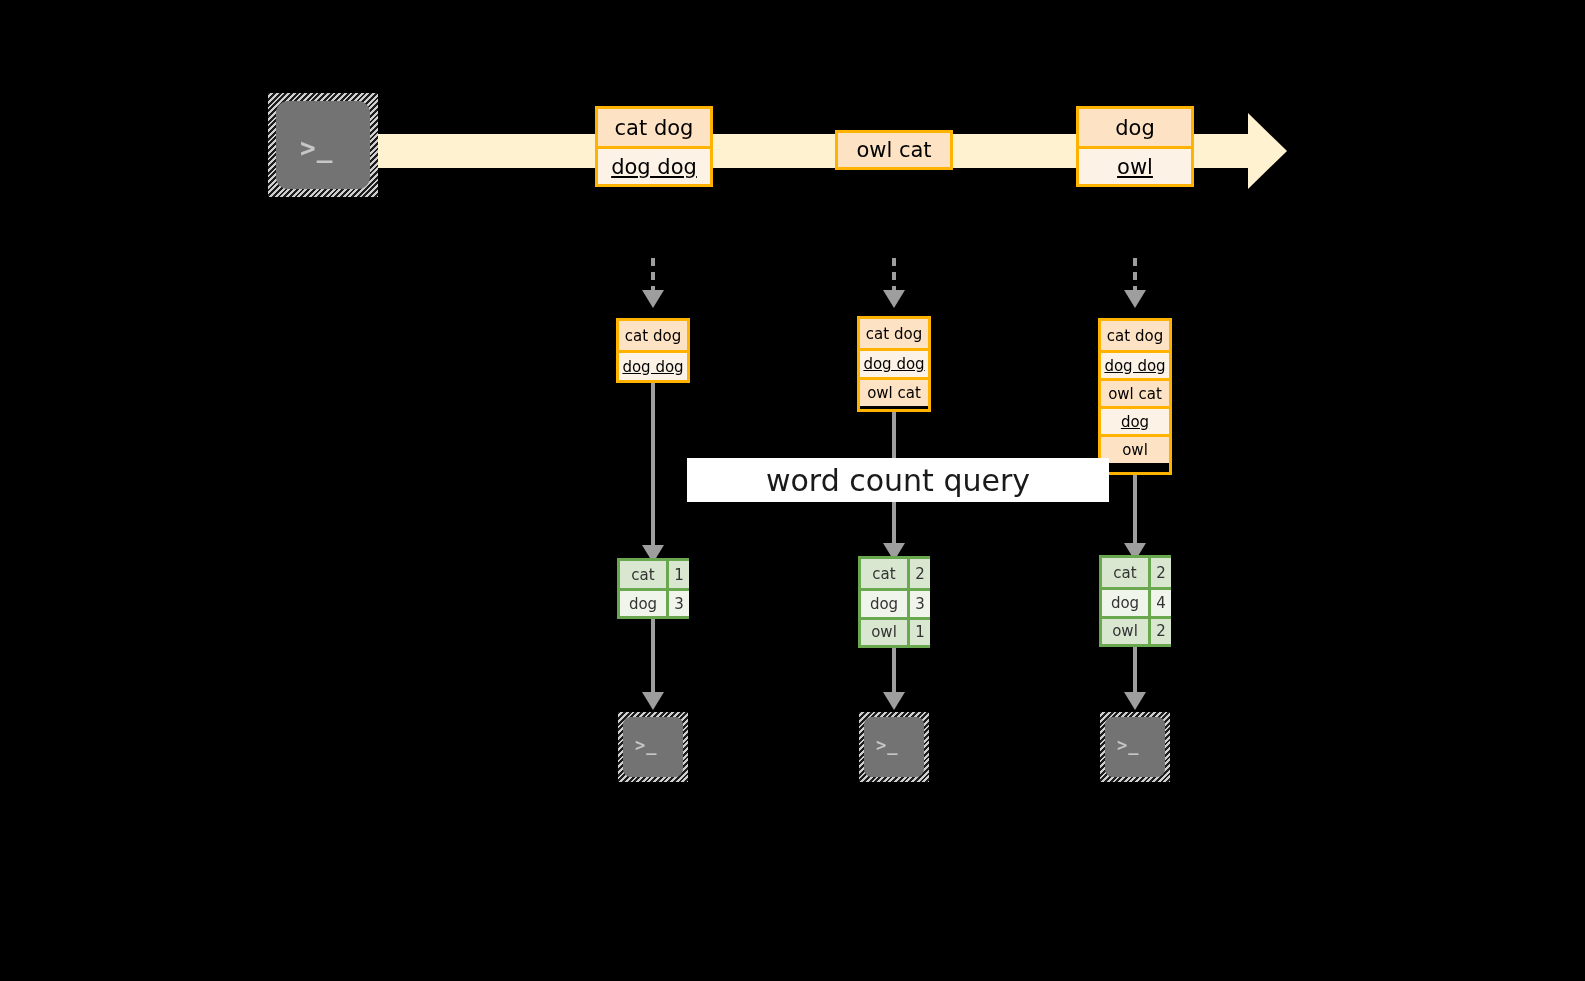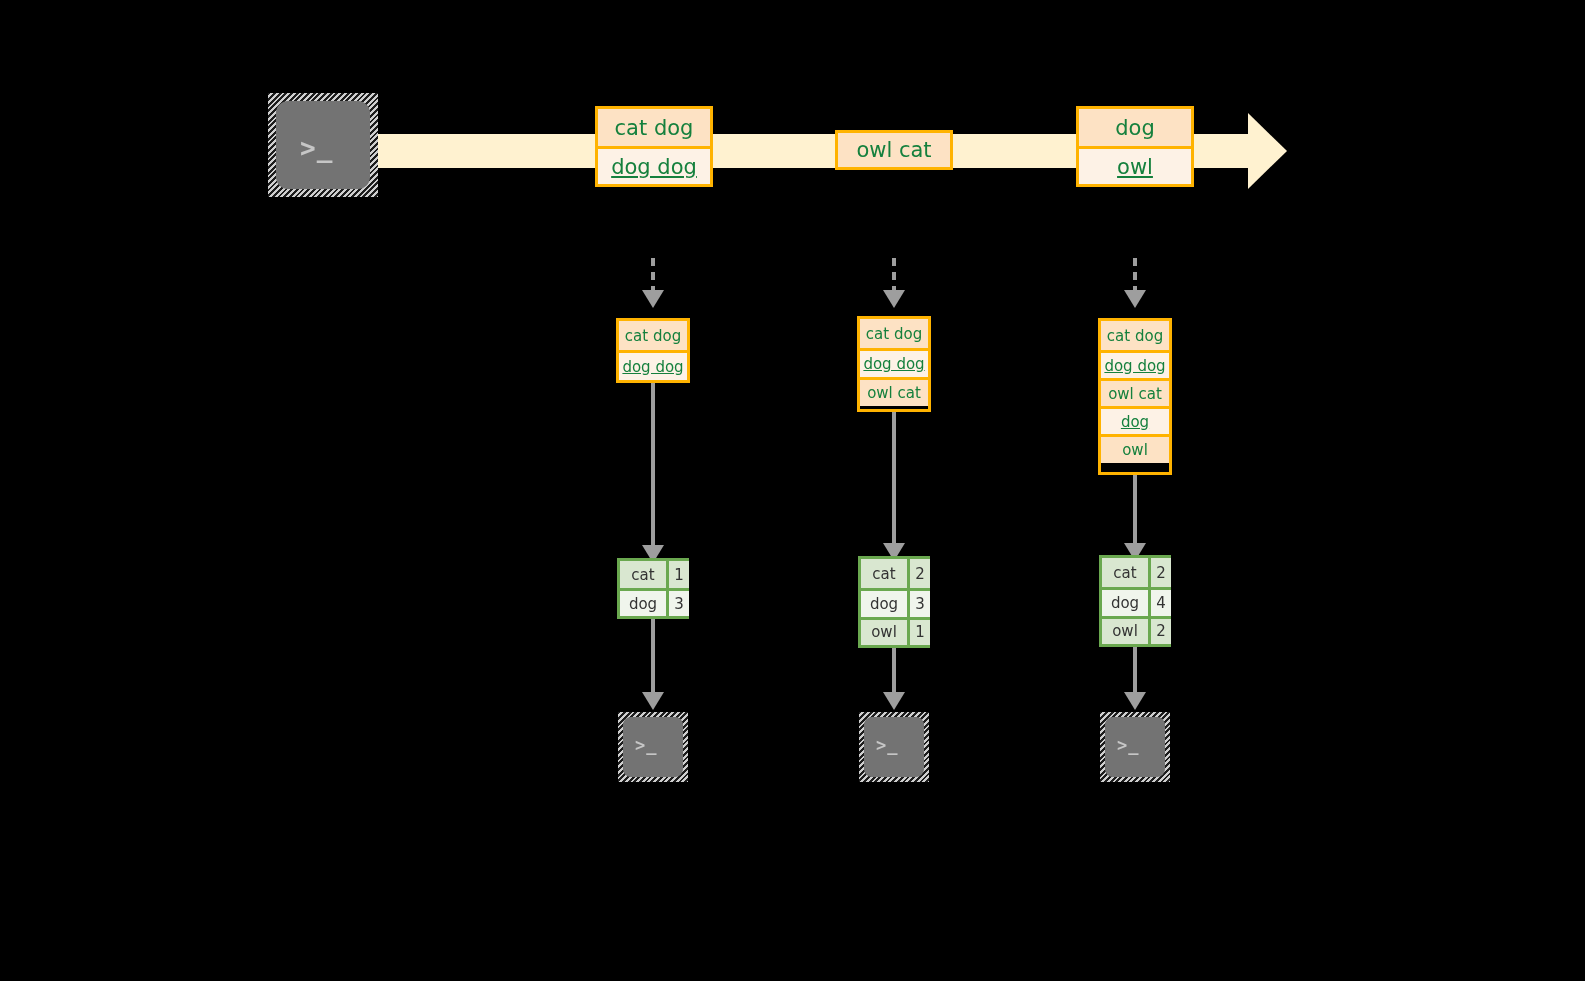--- a/index.html
+++ b/index.html
@@ -62,21 +62,21 @@
     box-sizing:border-box;
     border:3px solid #FFB300;
     display:flex;
     flex-direction:column;
   }
   .obox .row{
     box-sizing:border-box;
     display:flex;
     align-items:center;
     justify-content:center;
-    color:#15803d;
+    color:#000000;
     white-space:nowrap;
   }
   .row.dark{background:#FDE2C4;}
   .row.light{background:#FDF2E6;text-decoration:underline;}
   .row.sep{border-top:3px solid #FFB300;}
 
   
   .gtable{
     position:absolute;
     box-sizing:border-box;
@@ -260,14 +260,17 @@
 
   <div class="vline" style="left:1133px;top:647px;height:45px;"></div>
   <div class="varrow" style="left:1124px;top:692px;"></div>
 
   <div class="console small" style="left:1100px;top:712px;width:70px;height:70px;">
     <div class="console-inner">
       <span class="console-prompt" style="left:12px;top:20px;font-size:17px;">&gt;_</span>
     </div>
   </div>
 
+  <div class="banner" style="left:687px;top:458px;width:422px;height:44px;font-size:30px;">
+    <span>word count query</span>
+  </div>
 
 </div>
 
 </body></html>

